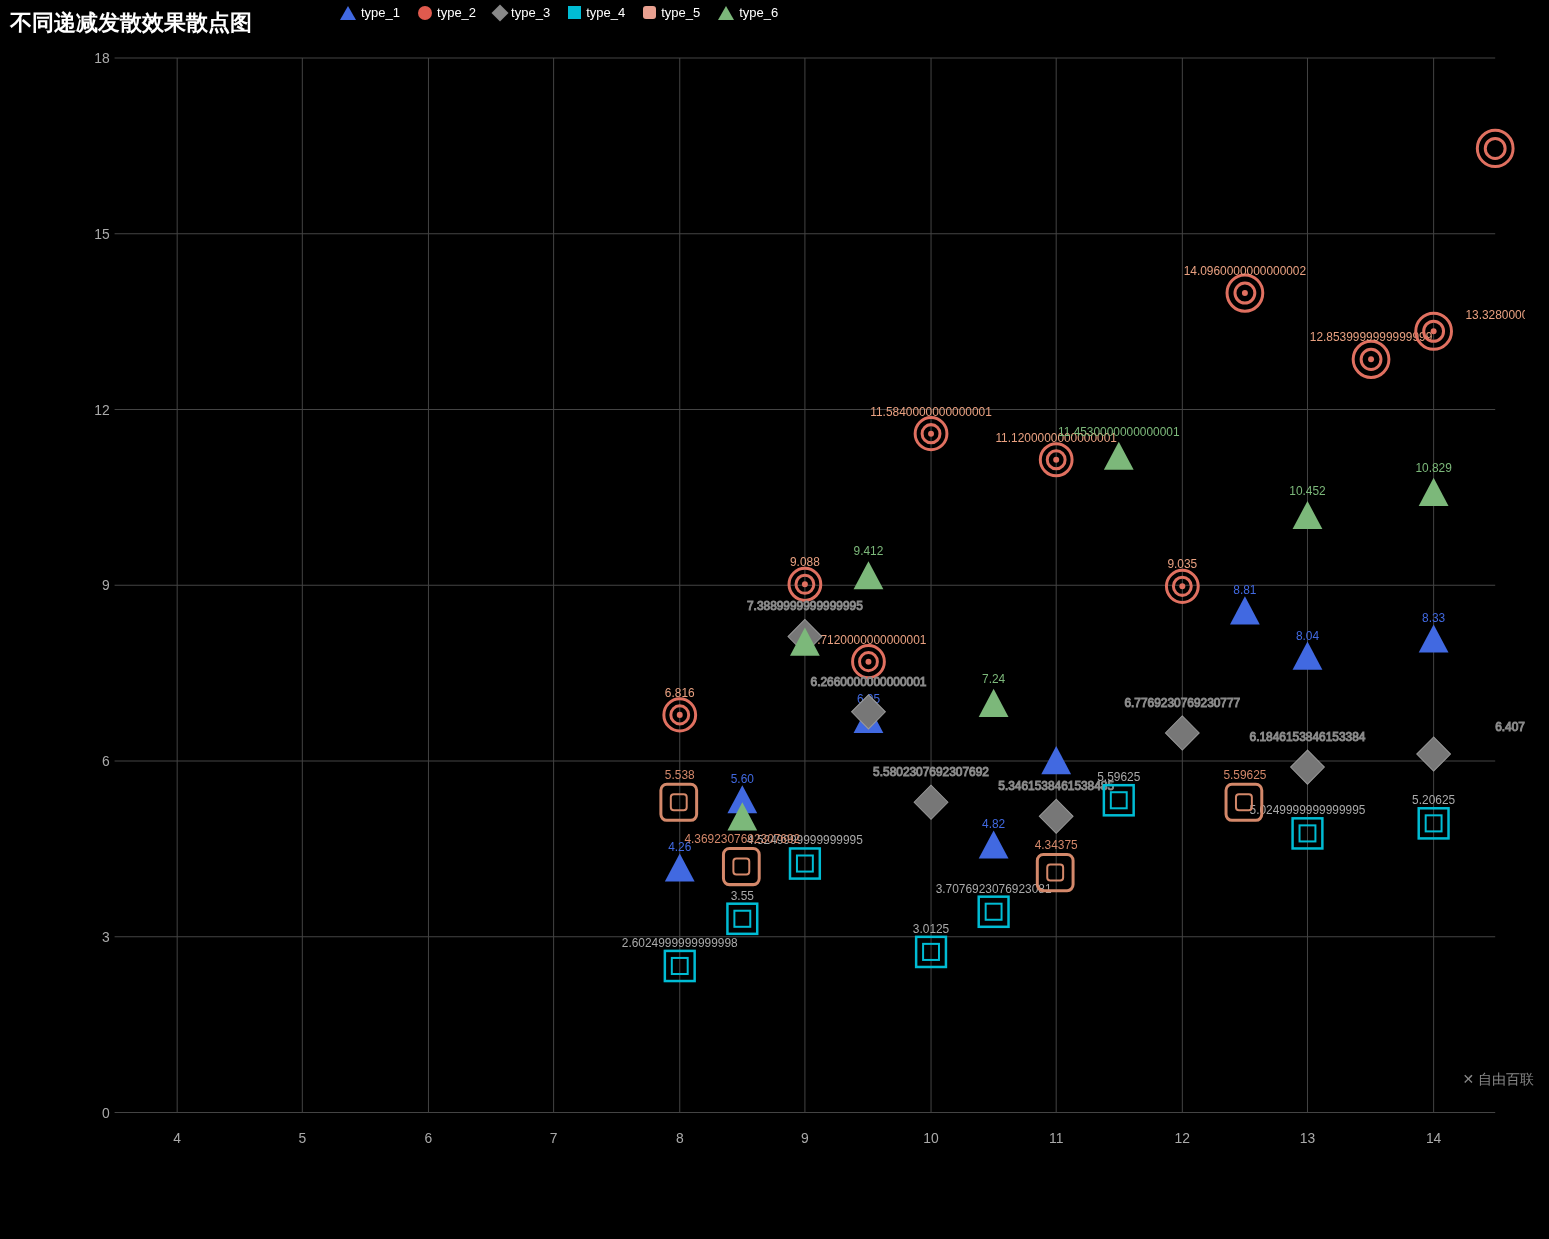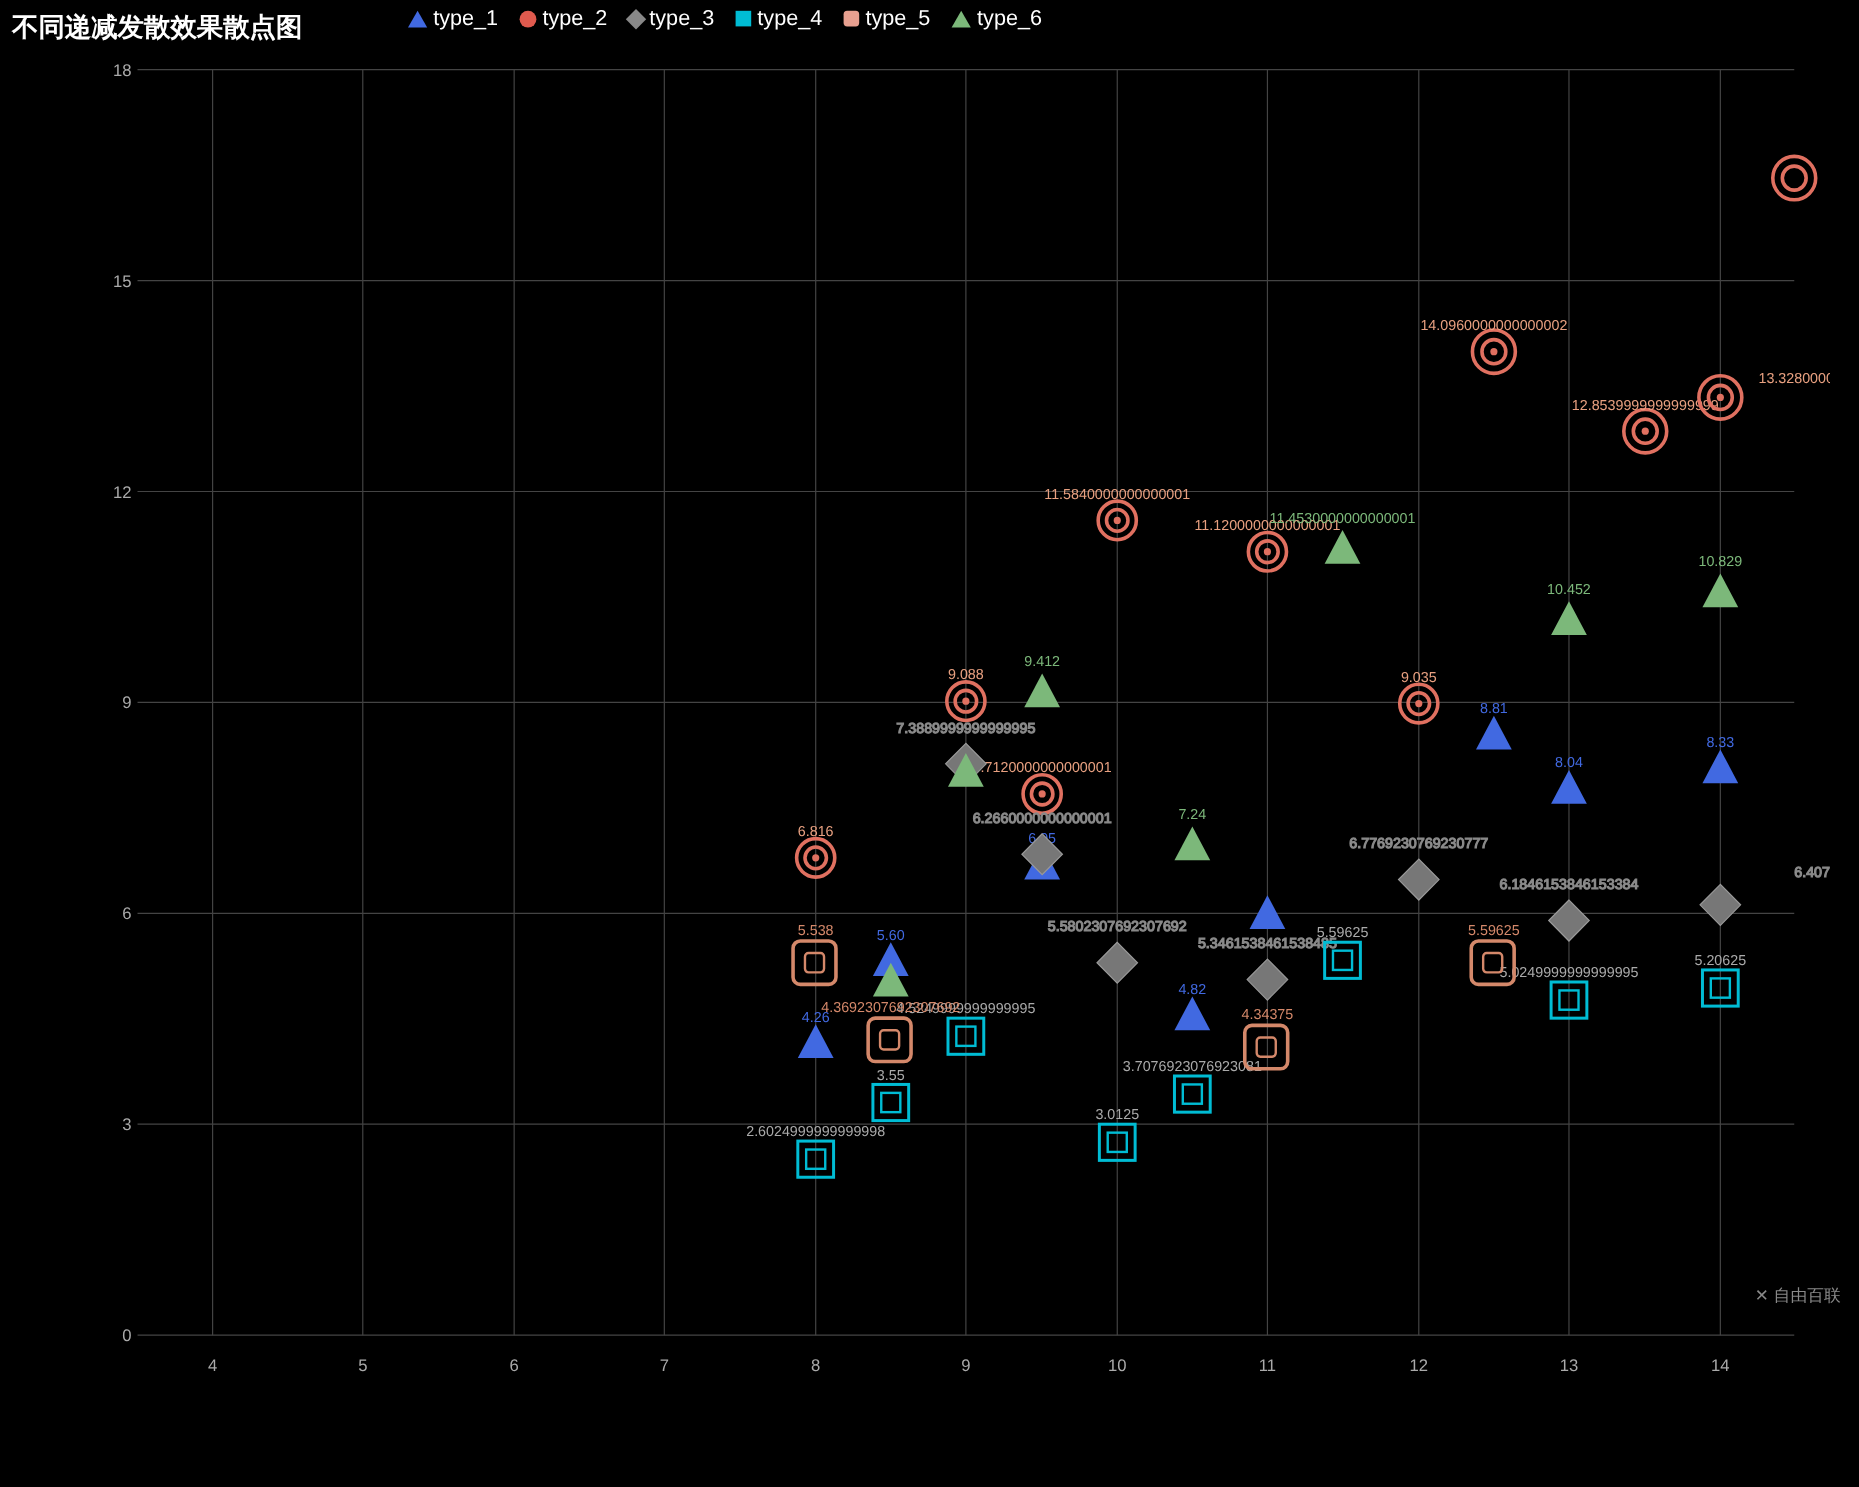--- a/index.html
+++ b/index.html
@@ -22,21 +22,21 @@
       font-weight: bold;
     }
 
     #legend {
       position: absolute;
       top: 5px;
       left: 340px;
       display: flex;
       align-items: center;
       gap: 18px;
-      font-size: 18px;
+      font-size: 13px;
       color: #fff;
     }
 
     .legend-item {
       display: flex;
       align-items: center;
       gap: 5px;
     }
 
     

